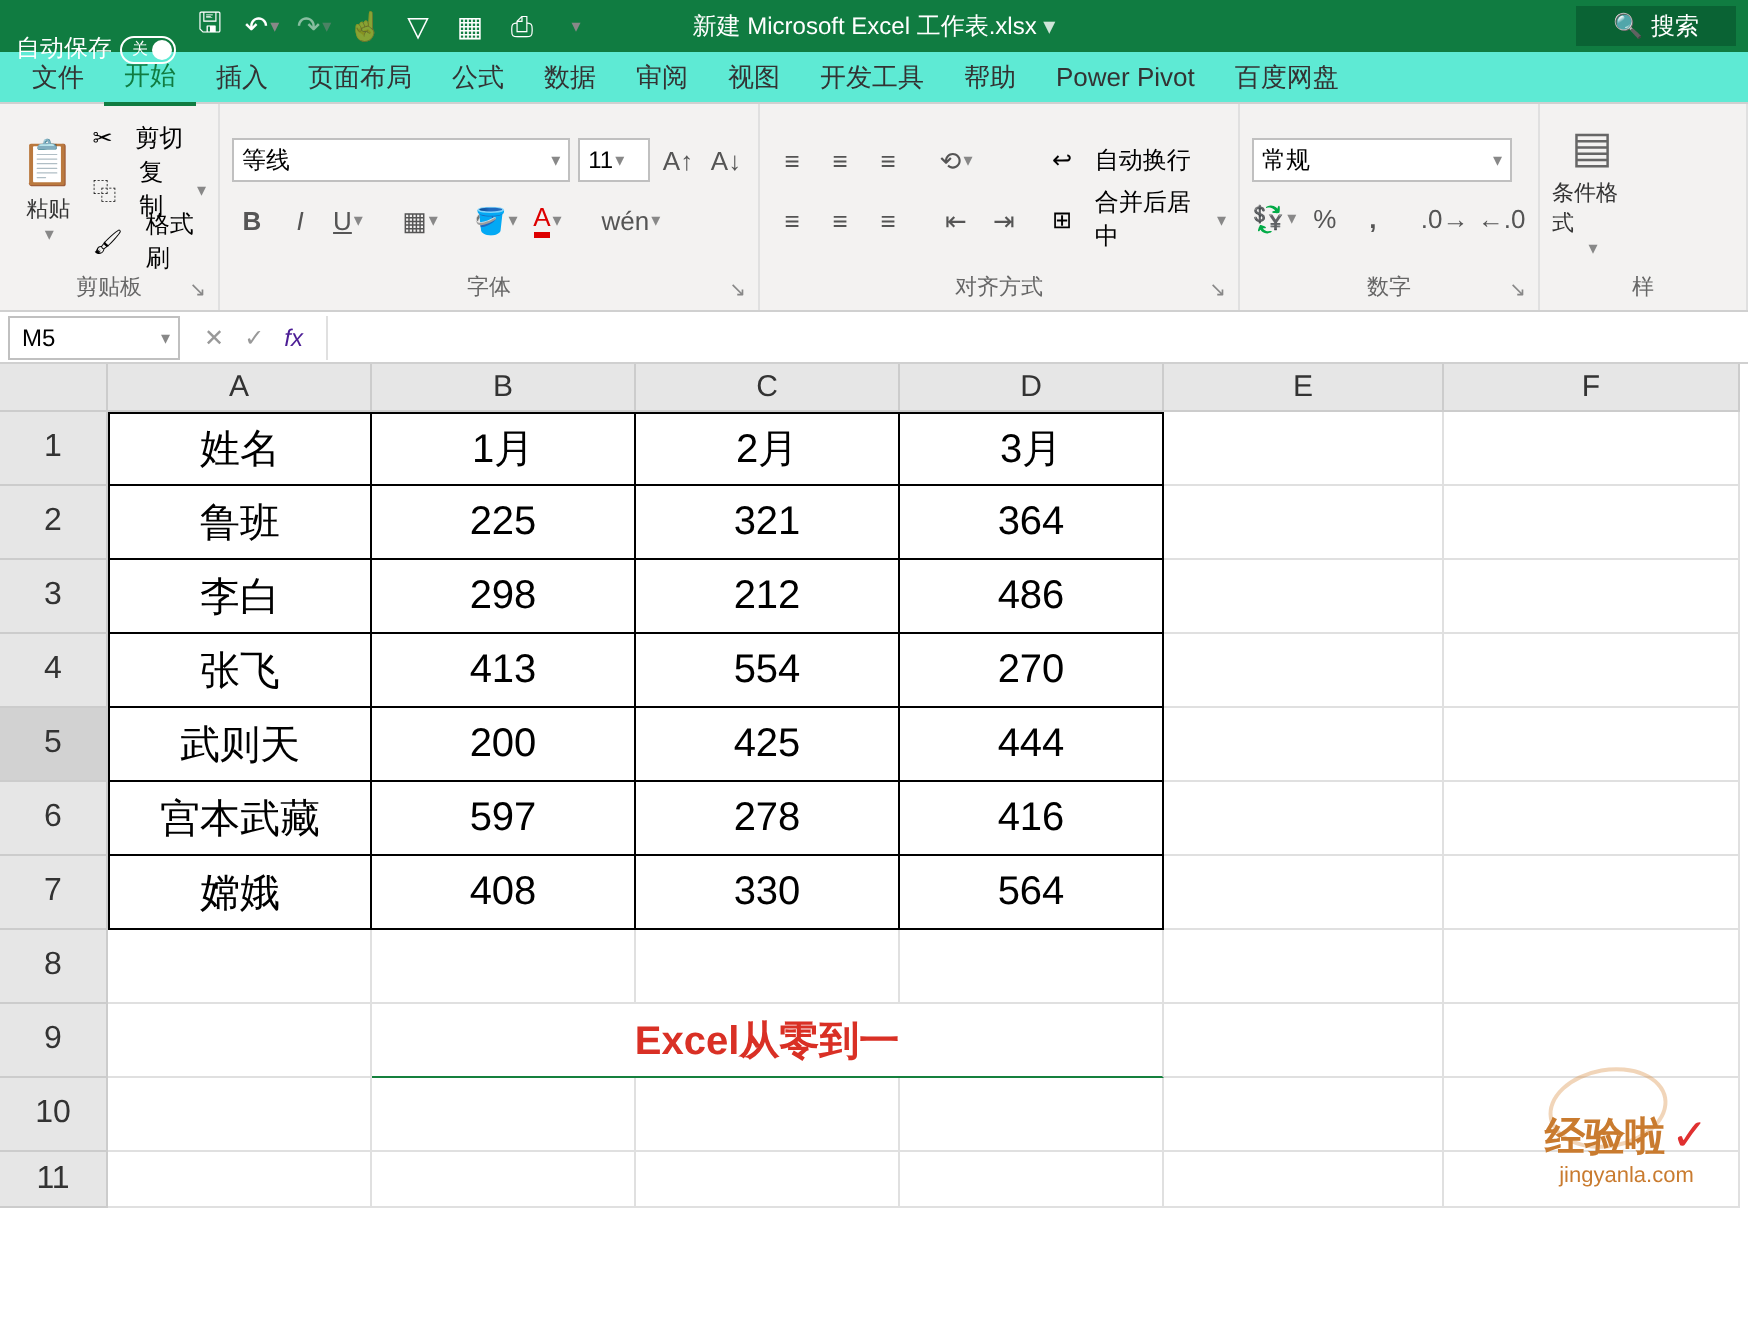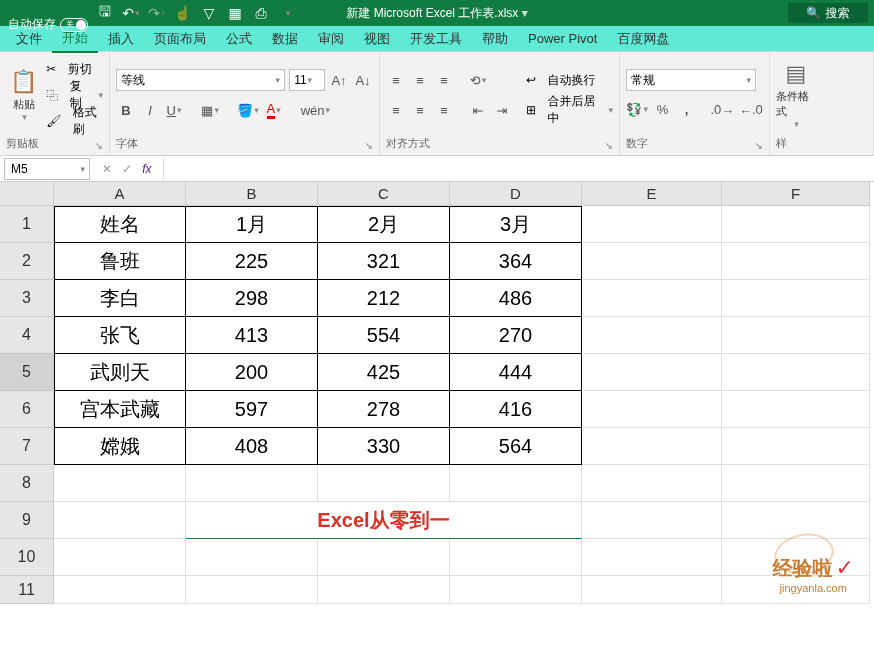--- a/index.html
+++ b/index.html
@@ -18,21 +18,21 @@
 
 
 .tabs { height:26px; background:#5eead4; display:flex; align-items:center; border-bottom:1px solid #d0d0d0; padding-left:6px; }
 .tab { padding:4px 10px; font-size:13px; color:#333; cursor:pointer; }
 .tab.active { color:#107c41; border-bottom:2px solid #107c41; font-weight:500; }
 
 
 .ribbon { height:104px; background:#f3f2f1; display:flex; border-bottom:1px solid #d0d0d0; }
 .group { display:flex; flex-direction:column; padding:4px 6px; border-right:1px solid #e0e0e0; position:relative; }
 .group-body { flex:1; display:flex; gap:4px; }
-.group-label { font-size:11px; color:#666; padding-top:2px; position:relative; }
+.group-label { font-size:11px; color:#666; text-align:center; padding-top:2px; position:relative; }
 .group-label .launcher { position:absolute; right:0; bottom:0; font-size:10px; color:#888; }
 .big-btn { display:flex; flex-direction:column; align-items:center; justify-content:center; width:40px; font-size:11px; color:#333; }
 .big-btn .icon { font-size:22px; color:#666; margin-bottom:2px; }
 .small-row { display:flex; align-items:center; gap:4px; height:24px; }
 .small-btn { min-width:20px; height:20px; display:inline-flex; align-items:center; justify-content:center; color:#555; font-size:13px; border:1px solid transparent; }
 .dd { font-size:9px; color:#888; margin-left:1px; }
 .combo { height:22px; border:1px solid #c0c0c0; background:#fff; display:inline-flex; align-items:center; padding:0 4px; font-size:12px; }
 .stack { display:flex; flex-direction:column; gap:2px; justify-content:center; }
 
 

